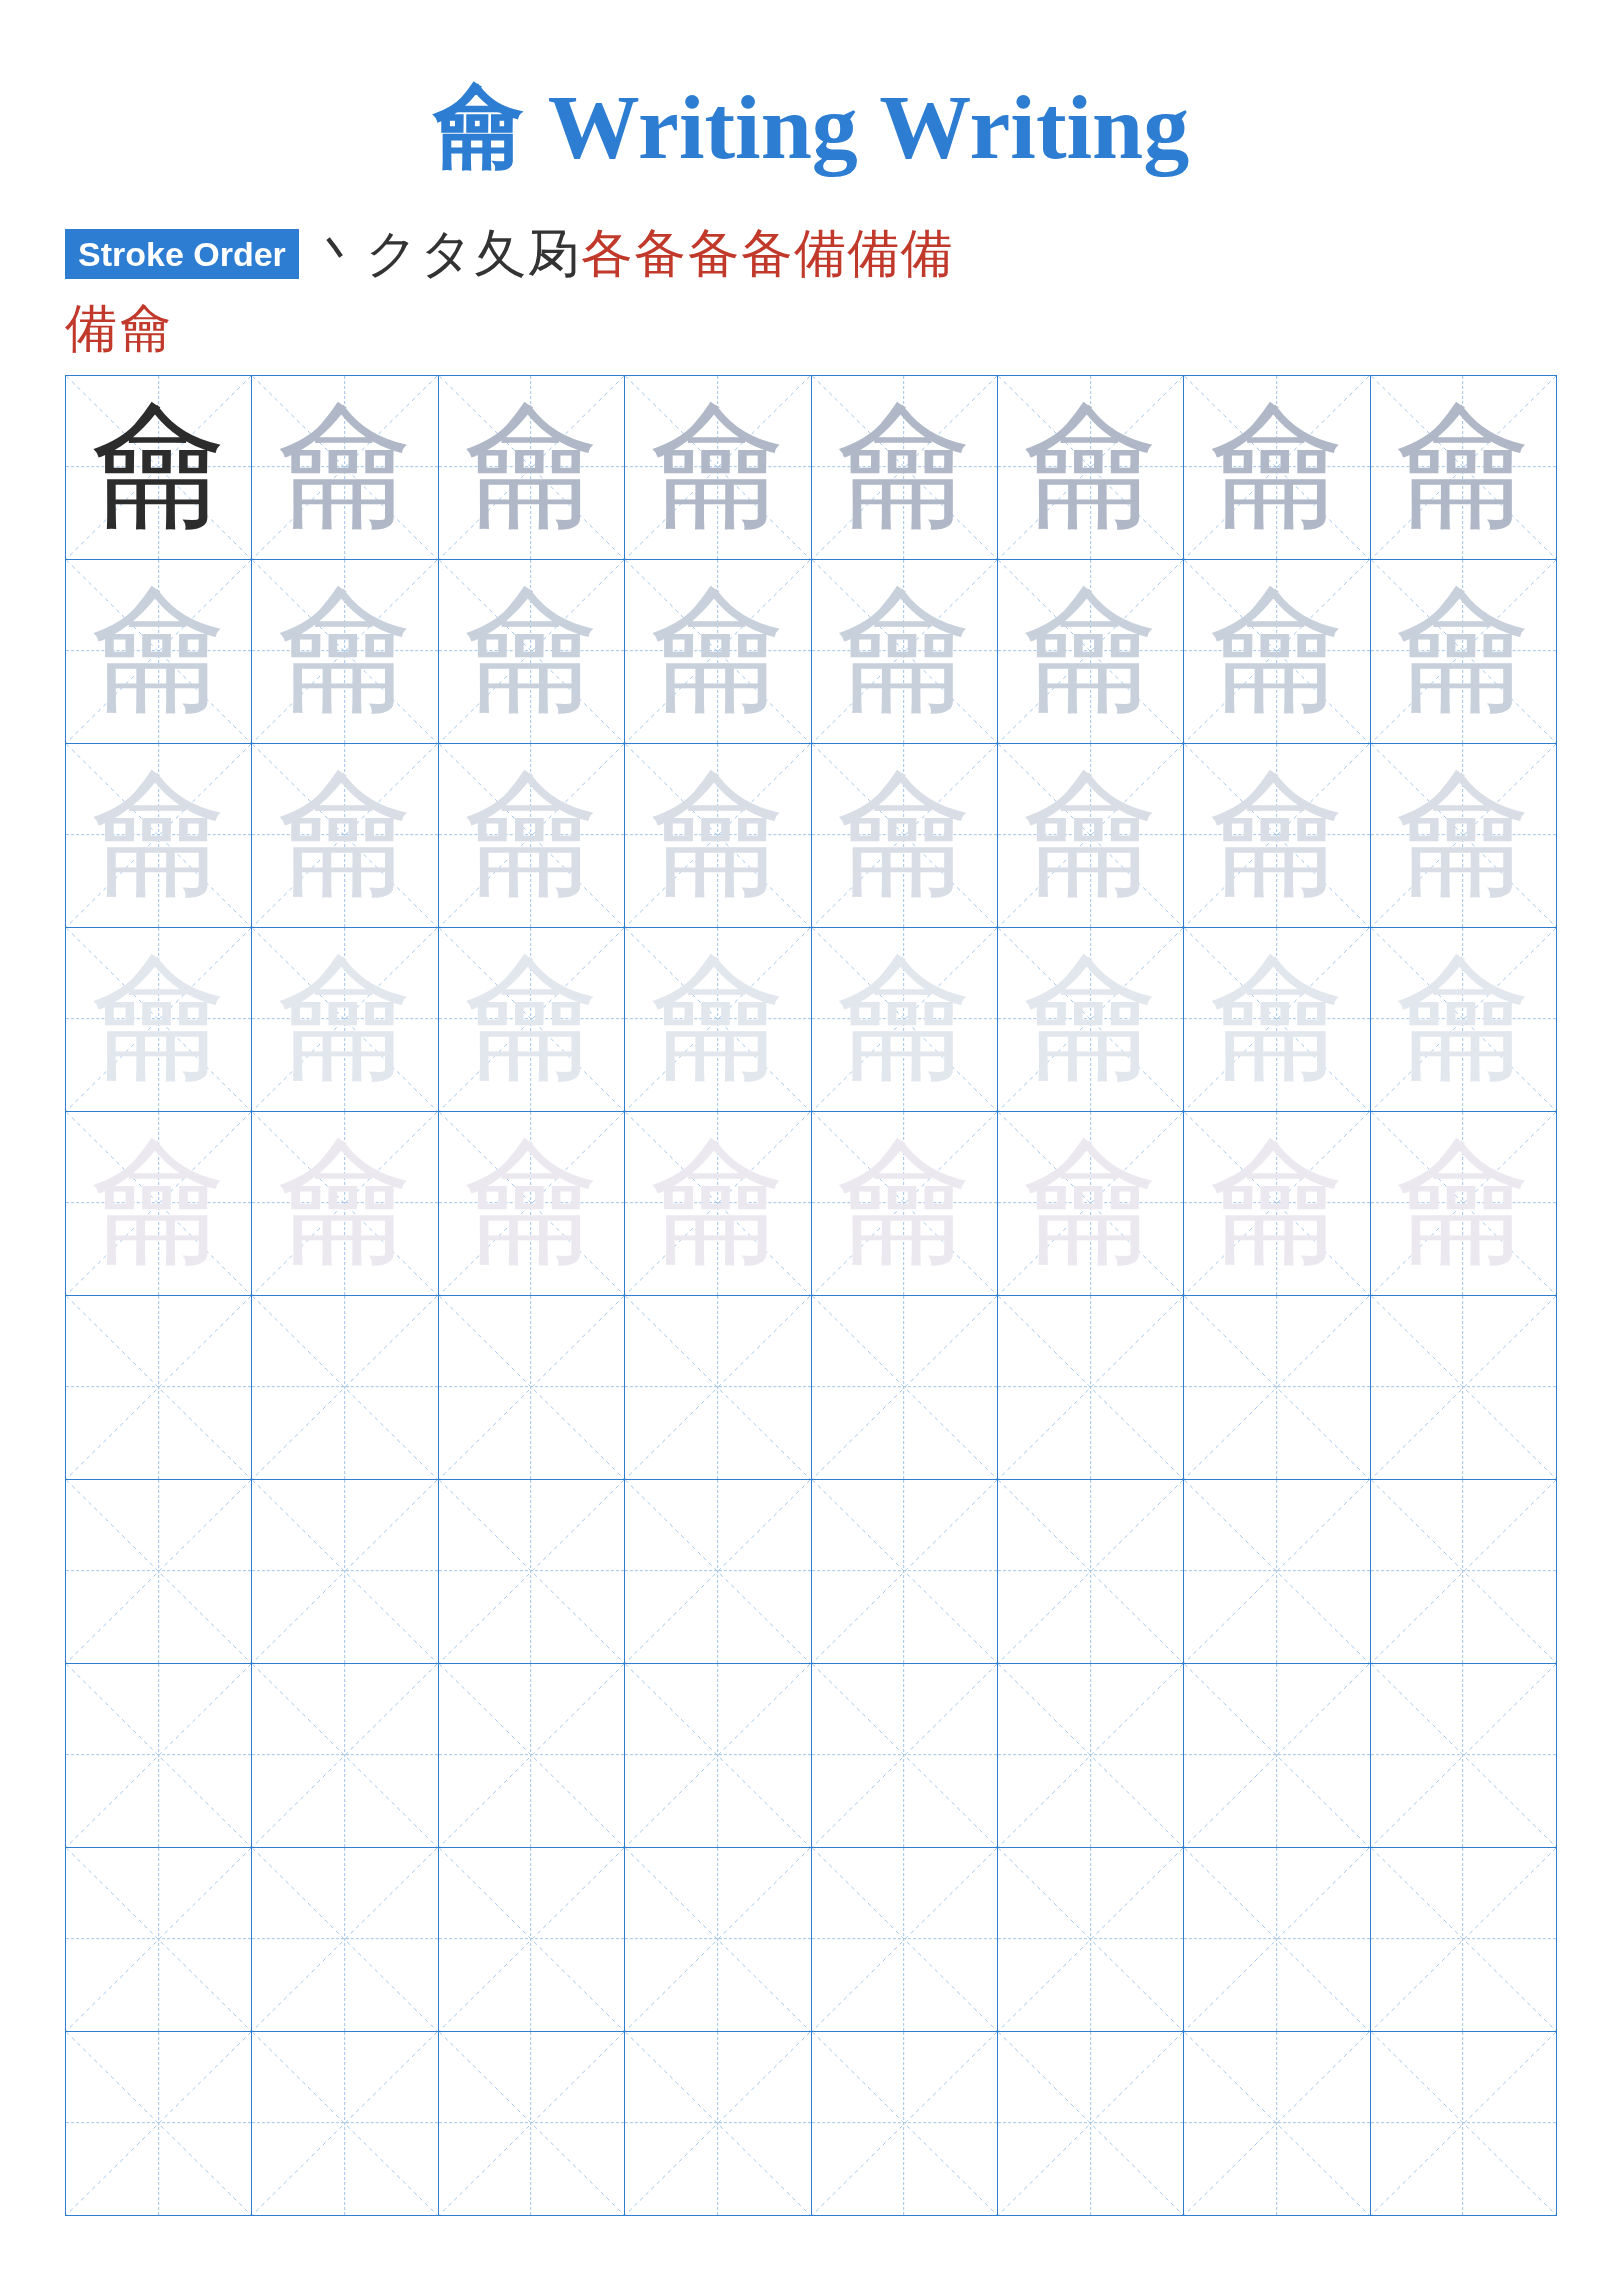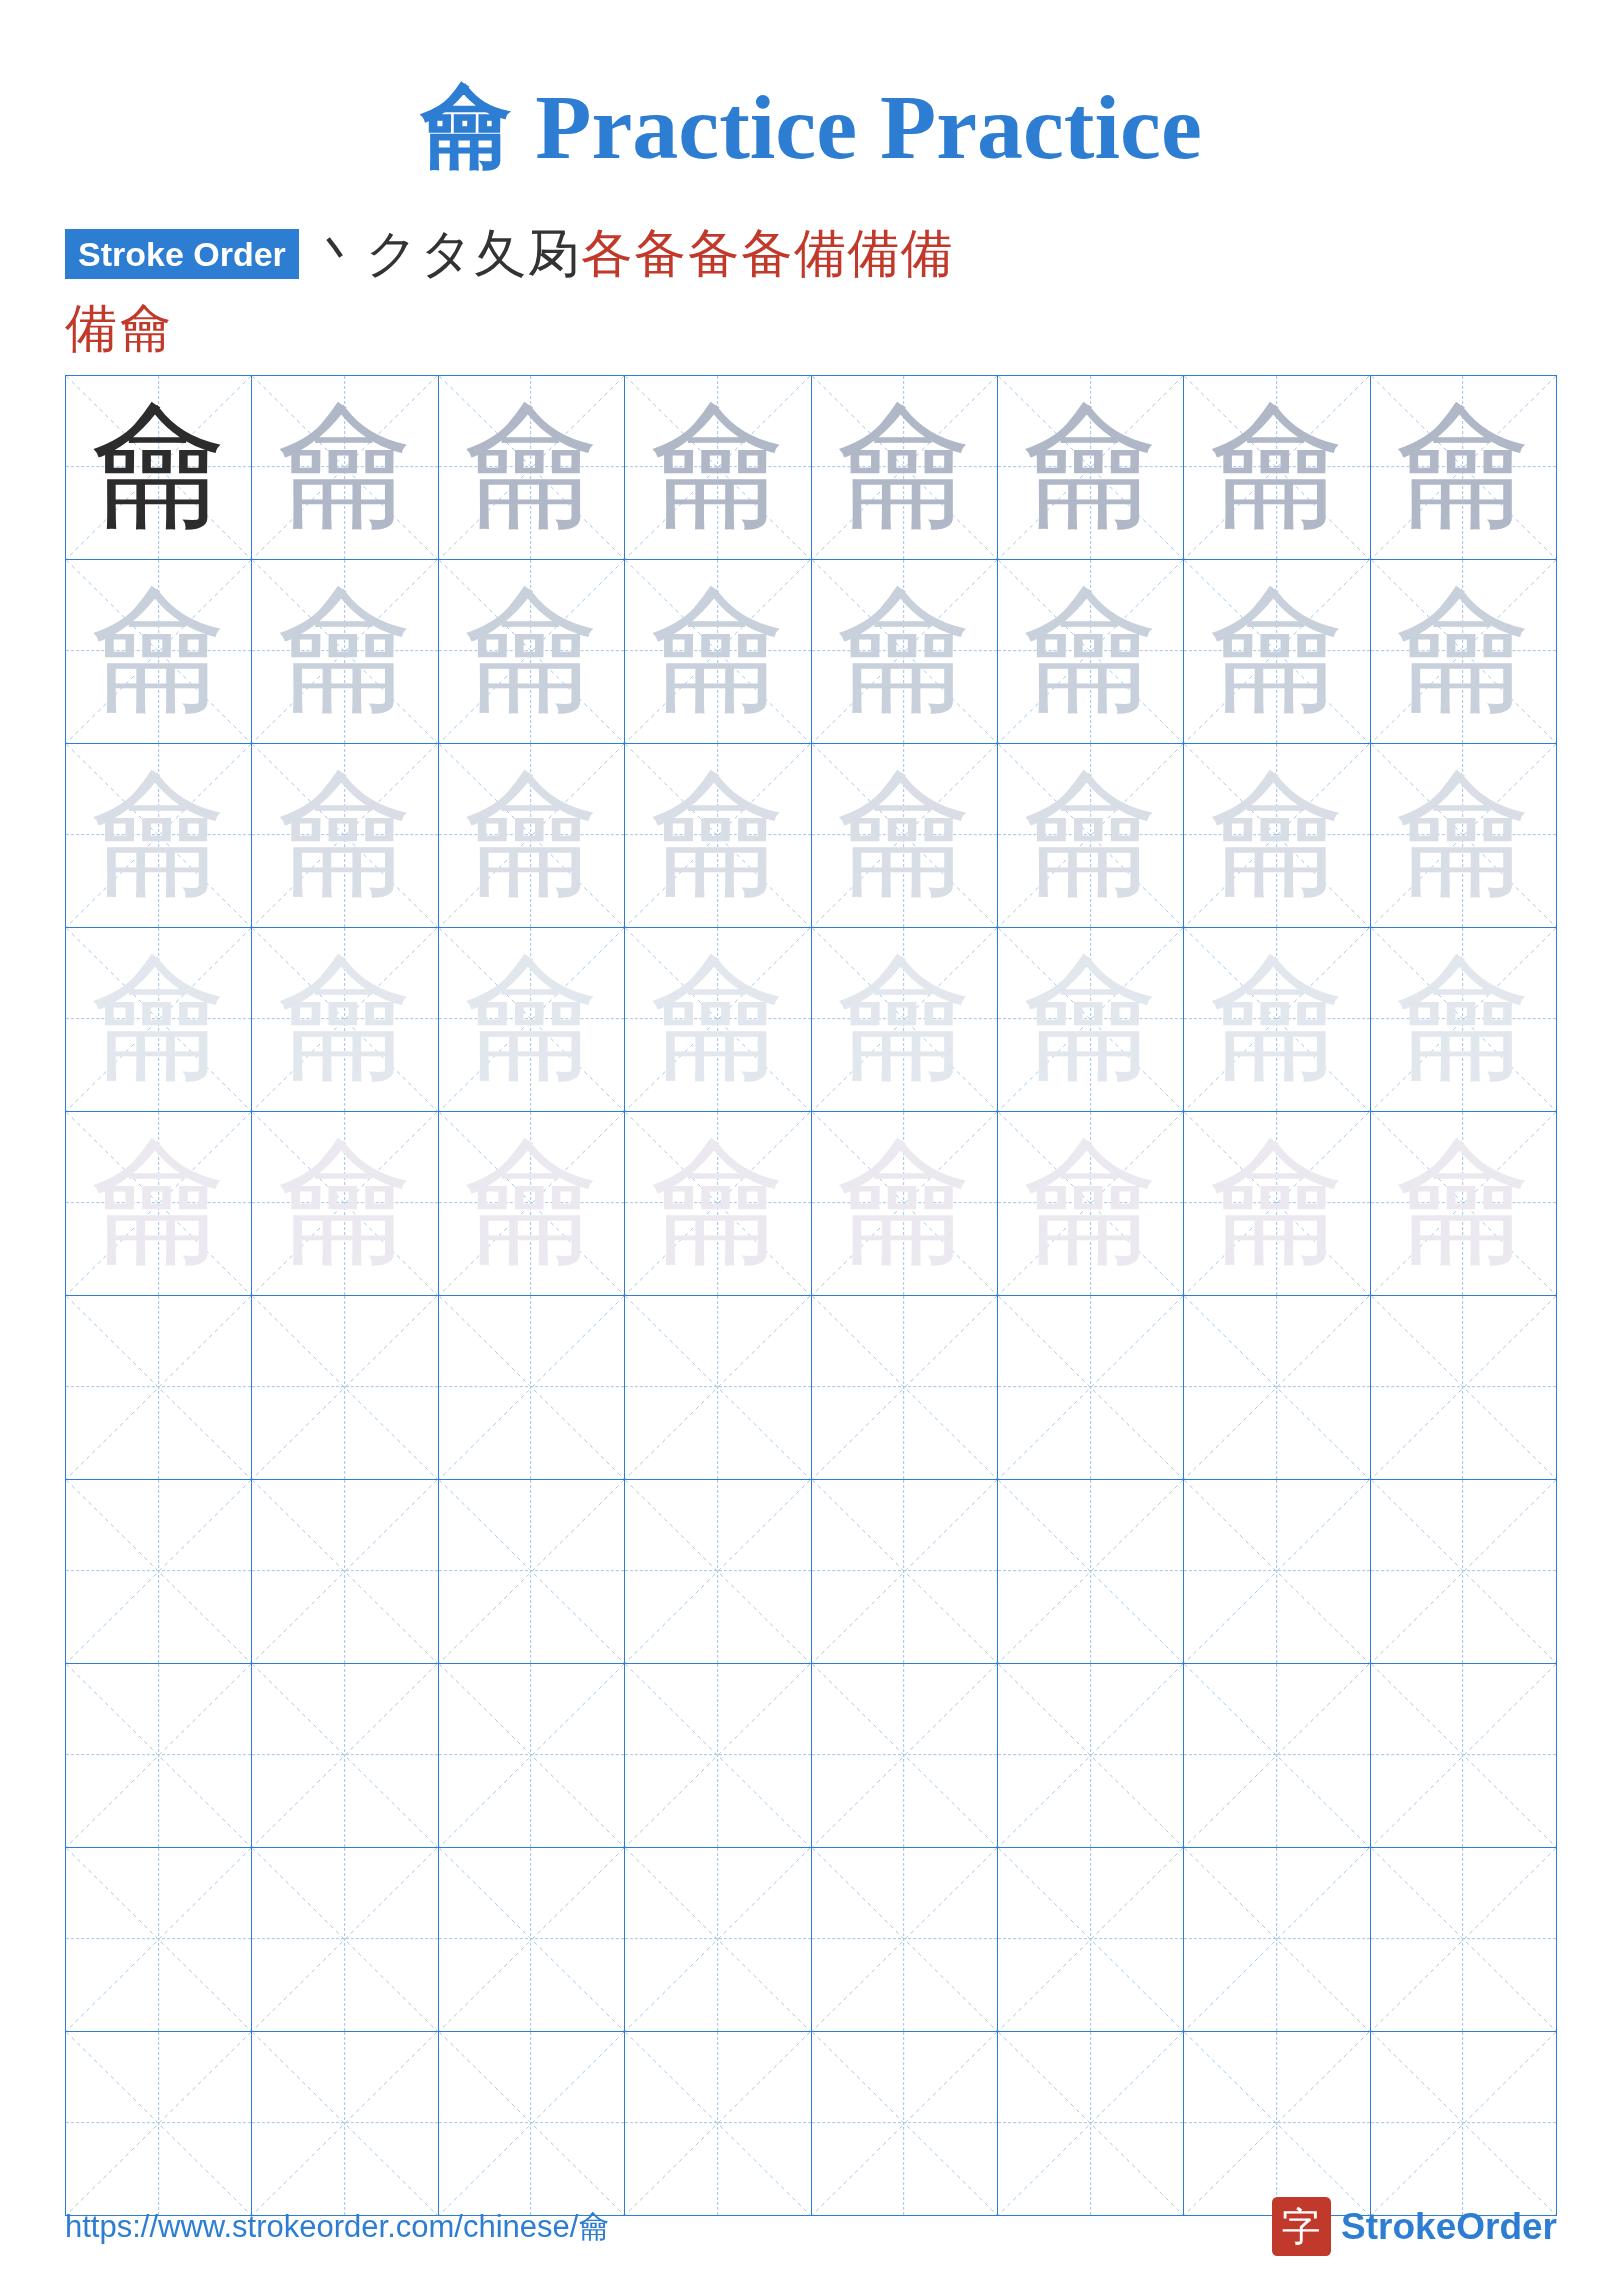--- a/index.html
+++ b/index.html
@@ -235,21 +235,21 @@
     }
   </style>
 </head>
 <body>
 
 <div class="page">
 
   <div class="title-area">
     <span class="title-text">
       <span class="title-char">龠</span>
-      <span>Practice Practice</span>
+      <span>Writing Writing</span>
     </span>
   </div>
 
   <div class="stroke-order-row">
     <div class="stroke-order-badge">Stroke Order</div>
     <div class="stroke-chars">
       <span class="stroke-char-dark">丶</span>
       <span class="stroke-char-dark">ク</span>
       <span class="stroke-char-dark">タ</span>
       <span class="stroke-char-dark">夂</span>
@@ -816,26 +816,15 @@
       <div class="grid-cell">
           <div class="cell-diag-container"><svg viewBox="0 0 282.625 280" width="185" height="183">
               <line x1="0" y1="0" x2="100%" y2="100%" stroke="#a0c4e8" stroke-width="1.5" stroke-dasharray="6,6"></line>
               <line x1="100%" y1="0" x2="0" y2="100%" stroke="#a0c4e8" stroke-width="1.5" stroke-dasharray="6,6"></line>
             </svg></div>
         </div>
     </div>
 
   </div>
 
-  <div class="footer">
-    <a class="footer-url" href="#">https://www.strokeorder.com/chinese/龠</a>
-    <div class="footer-logo">
-      <div class="footer-logo-icon">
-        <span>字</span>
-      </div>
-      <span class="footer-logo-text">
-        <span style="color:#2d7dd2;">Stroke</span><span>Order</span>
-      </span>
-    </div>
-  </div>
 
 </div>
 
 
 </body></html>

